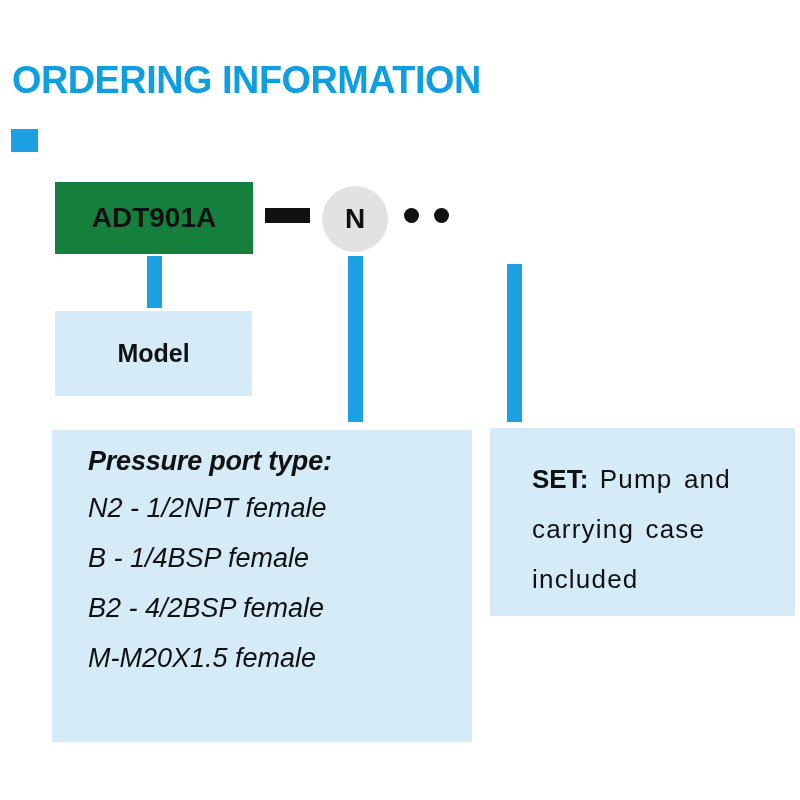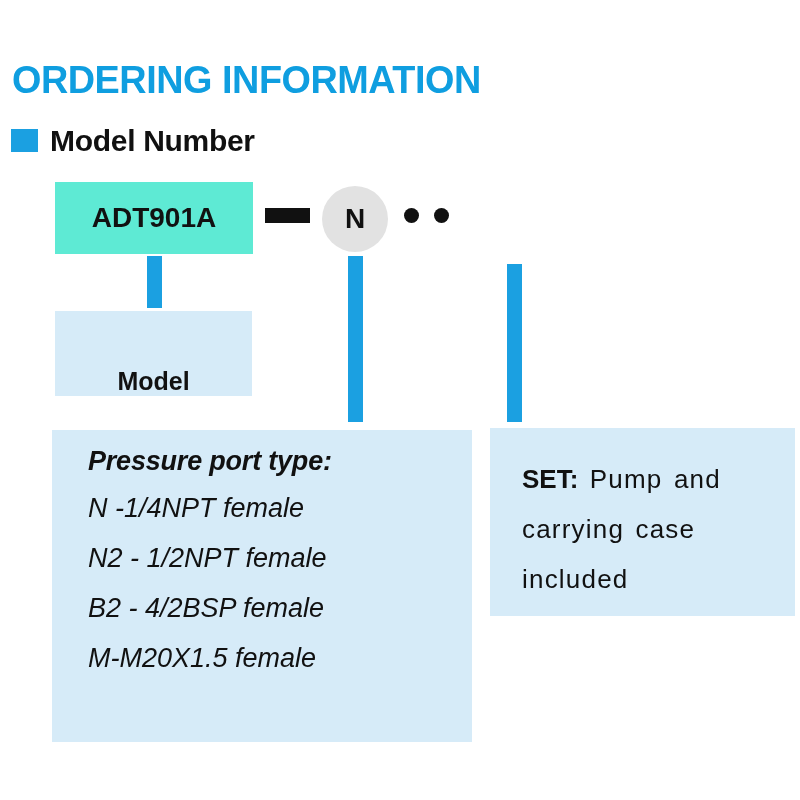--- a/index.html
+++ b/index.html
@@ -53,21 +53,21 @@
     font-weight: bold;
     color: #111111;
     white-space: nowrap;
     line-height: 1;
     letter-spacing: -0.3px;
   }
 
   
   .gray-box {
     position: absolute;
-    background: #5eead4;
+    background: #15803d;
     display: flex;
     align-items: center;
     justify-content: center;
     color: #111111;
     font-weight: bold;
   }
   #box-model-code {
     left: 55px;
     top: 182px;
     width: 198px;
@@ -132,21 +132,21 @@
   .info-panel {
     position: absolute;
     background: #d6ebf8;
   }
   #panel-model {
     left: 55px;
     top: 311px;
     width: 197px;
     height: 85px;
     display: flex;
-    align-items: flex-end;
+    align-items: center;
     justify-content: center;
   }
   #panel-model .panel-title {
     font-size: 25px;
     font-weight: bold;
     color: #111111;
   }
 
   #panel-port {
     left: 52px;
@@ -155,21 +155,21 @@
     height: 312px;
     padding: 18px 0 0 36px;
     box-sizing: border-box;
     font-style: italic;
   }
   #panel-set {
     left: 490px;
     top: 428px;
     width: 305px;
     height: 188px;
-    padding: 26px 0 0 32px;
+    padding: 26px 0 0 42px;
     box-sizing: border-box;
   }
 
   .port-heading {
     font-size: 27px;
     font-weight: bold;
     color: #111111;
     line-height: 1;
     margin-bottom: 20px;
     letter-spacing: -0.2px;
@@ -198,21 +198,20 @@
   }
 </style>
 </head>
 <body>
 
 <div class="stage">
 
   <div class="page-title">ORDERING INFORMATION</div>
 
   <div class="bullet-square"></div>
-  <div class="section-label">Model Number</div>
 
   <div class="gray-box" id="box-model-code">ADT901A</div>
 
   <div class="dash-mark"></div>
 
   <div class="circle-node">N</div>
 
   <div class="dot" id="dot-1"></div>
   <div class="dot" id="dot-2"></div>
 
@@ -220,22 +219,22 @@
   <div class="connector" id="connector-model-short"></div>
   <div class="connector" id="connector-port-long"></div>
   <div class="connector" id="connector-set-long"></div>
 
   <div class="info-panel" id="panel-model">
     <div class="panel-title">Model</div>
   </div>
 
   <div class="info-panel" id="panel-port">
     <div class="port-heading">Pressure port type:</div>
-    <div class="port-line">N -1/4NPT female</div>
     <div class="port-line">N2 - 1/2NPT female</div>
+    <div class="port-line">B - 1/4BSP female</div>
     <div class="port-line">B2 - 4/2BSP female</div>
     <div class="port-line">M-M20X1.5 female</div>
   </div>
 
   <div class="info-panel" id="panel-set">
     <div class="set-text"><span class="set-key">SET:</span><span> Pump and carrying case included</span></div>
   </div>
 
 </div>
 

